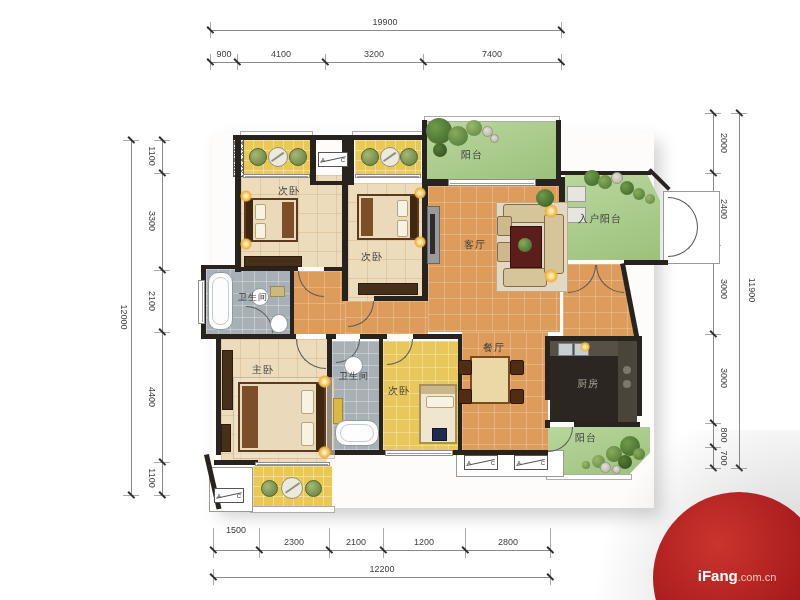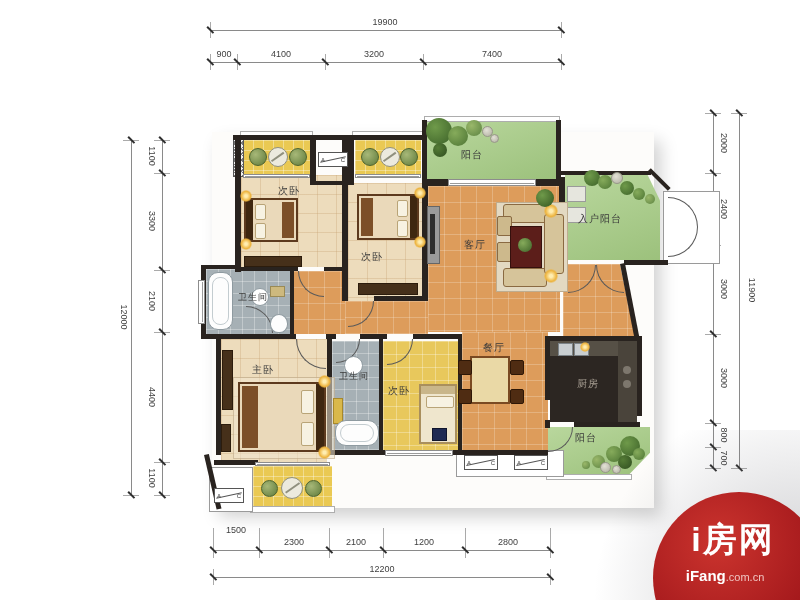--- a/index.html
+++ b/index.html
@@ -395,19 +395,18 @@
   <span class="lbl" style="left:253px;top:297px;font-size:9px">卫生间</span>
   <span class="lbl" style="left:263px;top:370px">主卧</span>
   <span class="lbl" style="left:354px;top:376px;font-size:9px">卫生间</span>
   <span class="lbl" style="left:399px;top:391px">次卧</span>
   <span class="lbl" style="left:494px;top:348px">餐厅</span>
   <span class="lbl" style="left:588px;top:384px;color:#a89f93">厨房</span>
   <span class="lbl" style="left:586px;top:438px">阳台</span>
 
   <div class="abs" style="right:0;bottom:0;width:230px;height:170px;background:radial-gradient(circle at 100% 100%,rgba(110,110,118,.38),rgba(255,255,255,0) 72%)"></div>
   <div class="abs" style="left:653px;top:492px;width:172px;height:172px;border-radius:50%;background:radial-gradient(circle at 38% 30%,#cb342e,#9c1318 75%)">
-    <span style="position:absolute;left:80px;top:48px;transform:translate(-50%,-50%);color:#fff;font-size:34px;font-weight:bold;letter-spacing:2px;white-space:nowrap">i房网</span>
-    <div style="position:absolute;left:72px;top:84px;transform:translate(-50%,-50%);white-space:nowrap">
+    <div style="position:absolute;left:84px;top:84px;transform:translate(-50%,-50%);white-space:nowrap">
       <span style="color:#fff;font-size:15px;font-weight:bold">iFang</span><span style="color:#f0c5c2;font-size:11px">.com.cn</span>
     </div>
   </div>
 
 </div>
 
 </body></html>

